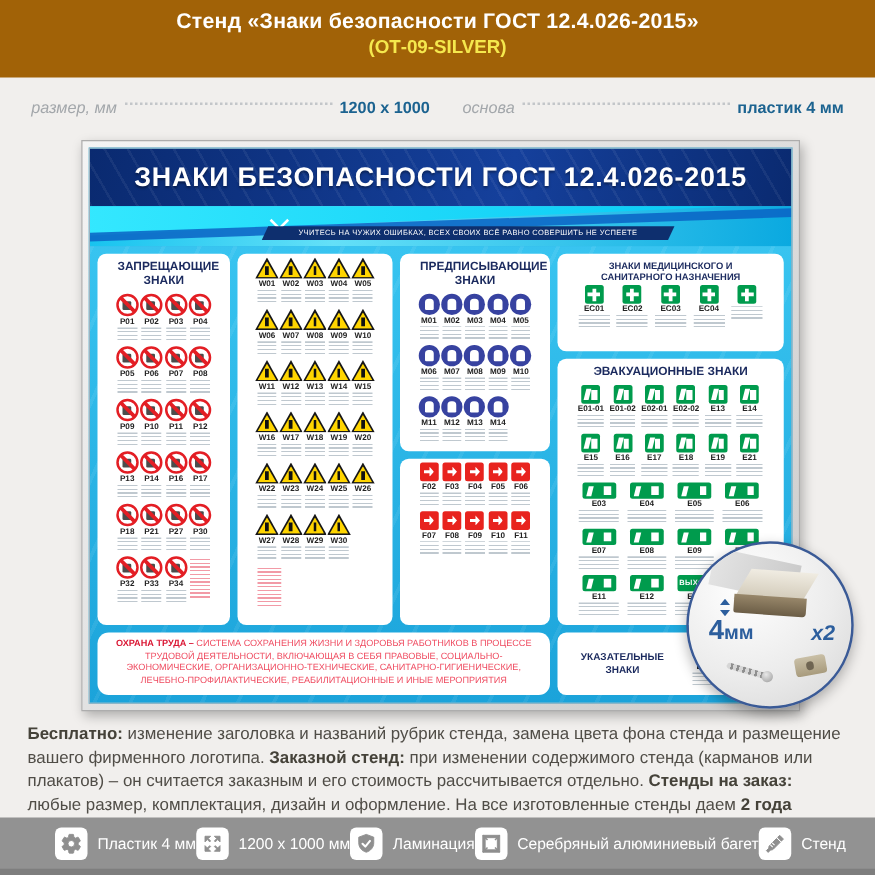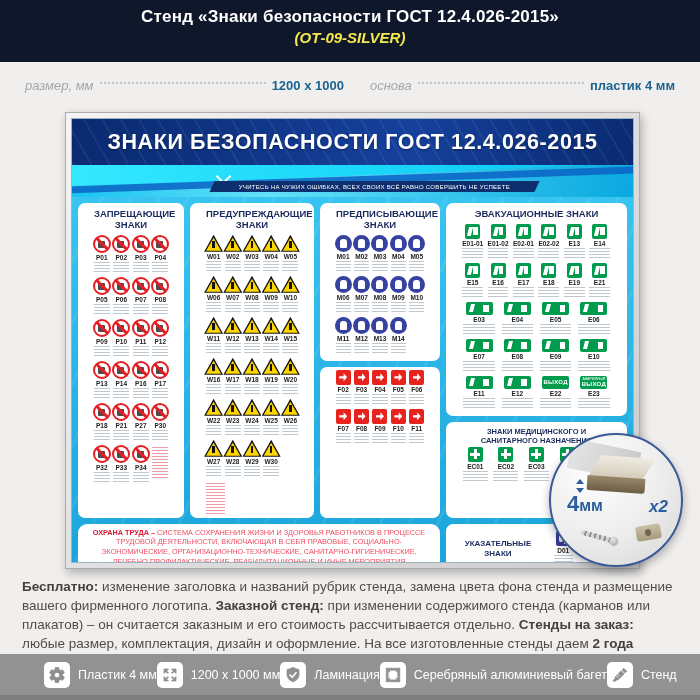--- a/index.html
+++ b/index.html
@@ -1,22 +1,22 @@
 <!DOCTYPE html>
 <html><head>
 <meta charset="utf-8">
 <style>
   html,body{margin:0;padding:0;}
   body{font-family:"Liberation Sans",sans-serif;}
   .page{position:relative;width:700px;height:700px;background:#f1efed;overflow:hidden;}
 
   
-  .hdr{position:absolute;left:0;top:0;width:700px;height:62px;background:#0f172a;text-align:center;}
+  .hdr{position:absolute;left:0;top:0;width:700px;height:62px;background:#a16207;text-align:center;}
   .hdr h1{margin:7px 0 0;font-size:17px;font-weight:bold;color:#fff;letter-spacing:.2px;}
-  .hdr h2{margin:2px 0 0;font-size:15px;font-weight:bold;color:#f5e84d;font-style:italic;}
+  .hdr h2{margin:2px 0 0;font-size:15px;font-weight:bold;color:#f5e84d;}
 
   
   .specs{position:absolute;left:0;top:62px;width:700px;height:46px;display:flex;align-items:center;padding:0 25px;box-sizing:border-box;font-size:13px;}
   .specs .lbl{color:#a3a7ab;font-style:italic;}
   .specs .val{color:#1c6390;font-weight:bold;}
   .specs .dots{flex:1;border-bottom:2px dotted #c3c6c9;margin:0 6px 4px;}
   .specs .gap{width:26px;}
 
   
   .stand{position:absolute;left:65px;top:112px;width:575px;height:457px;box-sizing:border-box;
@@ -276,21 +276,20 @@
               <div class="tile">
                 <span class="glyph t-p"></span>
                 <span class="code">P34</span>
                 <span class="cap"></span>
               </div>
               <div class="red-note"></div>
             </div>
         </div>
 
         <div class="card">
-          <h3>ПРЕДУПРЕЖДАЮЩИЕ ЗНАКИ</h3>
           <div class="tiles g-w">
               <div class="tile">
                 <span class="glyph t-w">
                   <i class="in"></i>
                   <i class="mk"></i>
                 </span>
                 <span class="code">W01</span>
                 <span class="cap"></span>
               </div>
               <div class="tile">
@@ -647,20 +646,50 @@
                 <div class="tile">
                   <span class="glyph t-f"></span>
                   <span class="code">F11</span>
                   <span class="cap"></span>
                 </div>
               </div>
           </div>
         </div>
 
         <div class="colwrap">
+          <div class="card grow">
+            <h4>ЗНАКИ МЕДИЦИНСКОГО И САНИТАРНОГО НАЗНАЧЕНИЯ</h4>
+            <div class="tiles g-ec">
+                <div class="tile">
+                  <span class="glyph t-ec"></span>
+                  <span class="code">EC01</span>
+                  <span class="cap"></span>
+                </div>
+                <div class="tile">
+                  <span class="glyph t-ec"></span>
+                  <span class="code">EC02</span>
+                  <span class="cap"></span>
+                </div>
+                <div class="tile">
+                  <span class="glyph t-ec"></span>
+                  <span class="code">EC03</span>
+                  <span class="cap"></span>
+                </div>
+                <div class="tile">
+                  <span class="glyph t-ec"></span>
+                  <span class="code">EC04</span>
+                  <span class="cap"></span>
+                </div>
+                <div class="tile">
+                  <span class="glyph t-ec"></span>
+                  <span class="code"></span>
+                  <span class="cap"></span>
+                </div>
+              </div>
+          </div>
           <div class="card">
             <h3>ЭВАКУАЦИОННЫЕ ЗНАКИ</h3>
             <div class="tiles g-es">
                 <div class="tile">
                   <span class="glyph t-e"></span>
                   <span class="code">E01-01</span>
                   <span class="cap"></span>
                 </div>
                 <div class="tile">
                   <span class="glyph t-e"></span>
@@ -775,50 +804,20 @@
                   </span>
                   <span class="code">E22</span>
                   <span class="cap"></span>
                 </div>
                 <div class="tile">
                   <span class="glyph t-exit">
                     <u>АВАРИЙНЫЙ</u>
                     <b>ВЫХОД</b>
                   </span>
                   <span class="code">E23</span>
-                  <span class="cap"></span>
-                </div>
-              </div>
-          </div>
-          <div class="card grow">
-            <h4>ЗНАКИ МЕДИЦИНСКОГО И САНИТАРНОГО НАЗНАЧЕНИЯ</h4>
-            <div class="tiles g-ec">
-                <div class="tile">
-                  <span class="glyph t-ec"></span>
-                  <span class="code">EC01</span>
-                  <span class="cap"></span>
-                </div>
-                <div class="tile">
-                  <span class="glyph t-ec"></span>
-                  <span class="code">EC02</span>
-                  <span class="cap"></span>
-                </div>
-                <div class="tile">
-                  <span class="glyph t-ec"></span>
-                  <span class="code">EC03</span>
-                  <span class="cap"></span>
-                </div>
-                <div class="tile">
-                  <span class="glyph t-ec"></span>
-                  <span class="code">EC04</span>
-                  <span class="cap"></span>
-                </div>
-                <div class="tile">
-                  <span class="glyph t-ec"></span>
-                  <span class="code"></span>
                   <span class="cap"></span>
                 </div>
               </div>
           </div>
         </div>
 
         <div class="labor">
           <b>ОХРАНА ТРУДА –</b><span> СИСТЕМА СОХРАНЕНИЯ ЖИЗНИ И ЗДОРОВЬЯ РАБОТНИКОВ В ПРОЦЕССЕ ТРУДОВОЙ ДЕЯТЕЛЬНОСТИ, ВКЛЮЧАЮЩАЯ В СЕБЯ ПРАВОВЫЕ, СОЦИАЛЬНО-ЭКОНОМИЧЕСКИЕ, ОРГАНИЗАЦИОННО-ТЕХНИЧЕСКИЕ, САНИТАРНО-ГИГИЕНИЧЕСКИЕ, ЛЕЧЕБНО-ПРОФИЛАКТИЧЕСКИЕ, РЕАБИЛИТАЦИОННЫЕ И ИНЫЕ МЕРОПРИЯТИЯ</span>
         </div>
 

